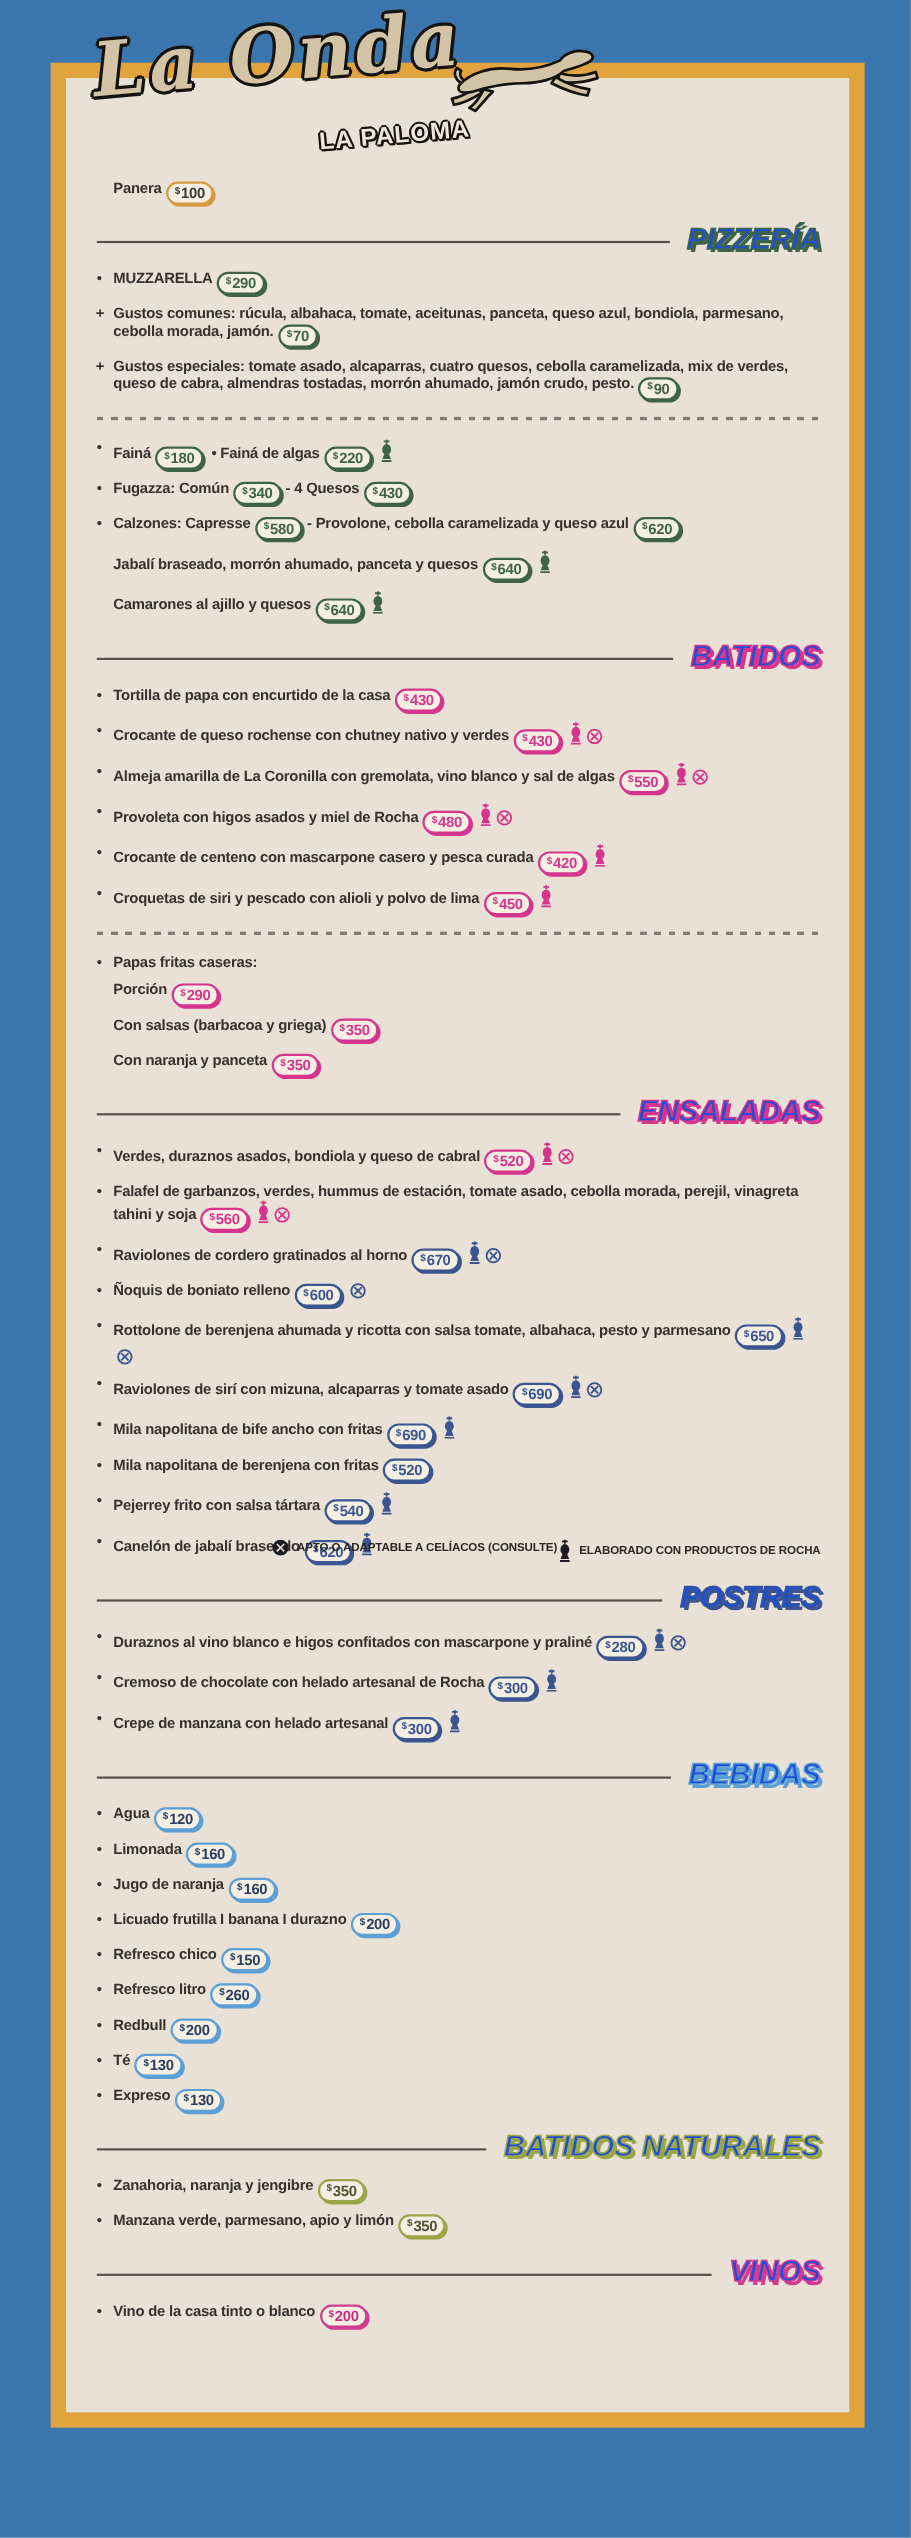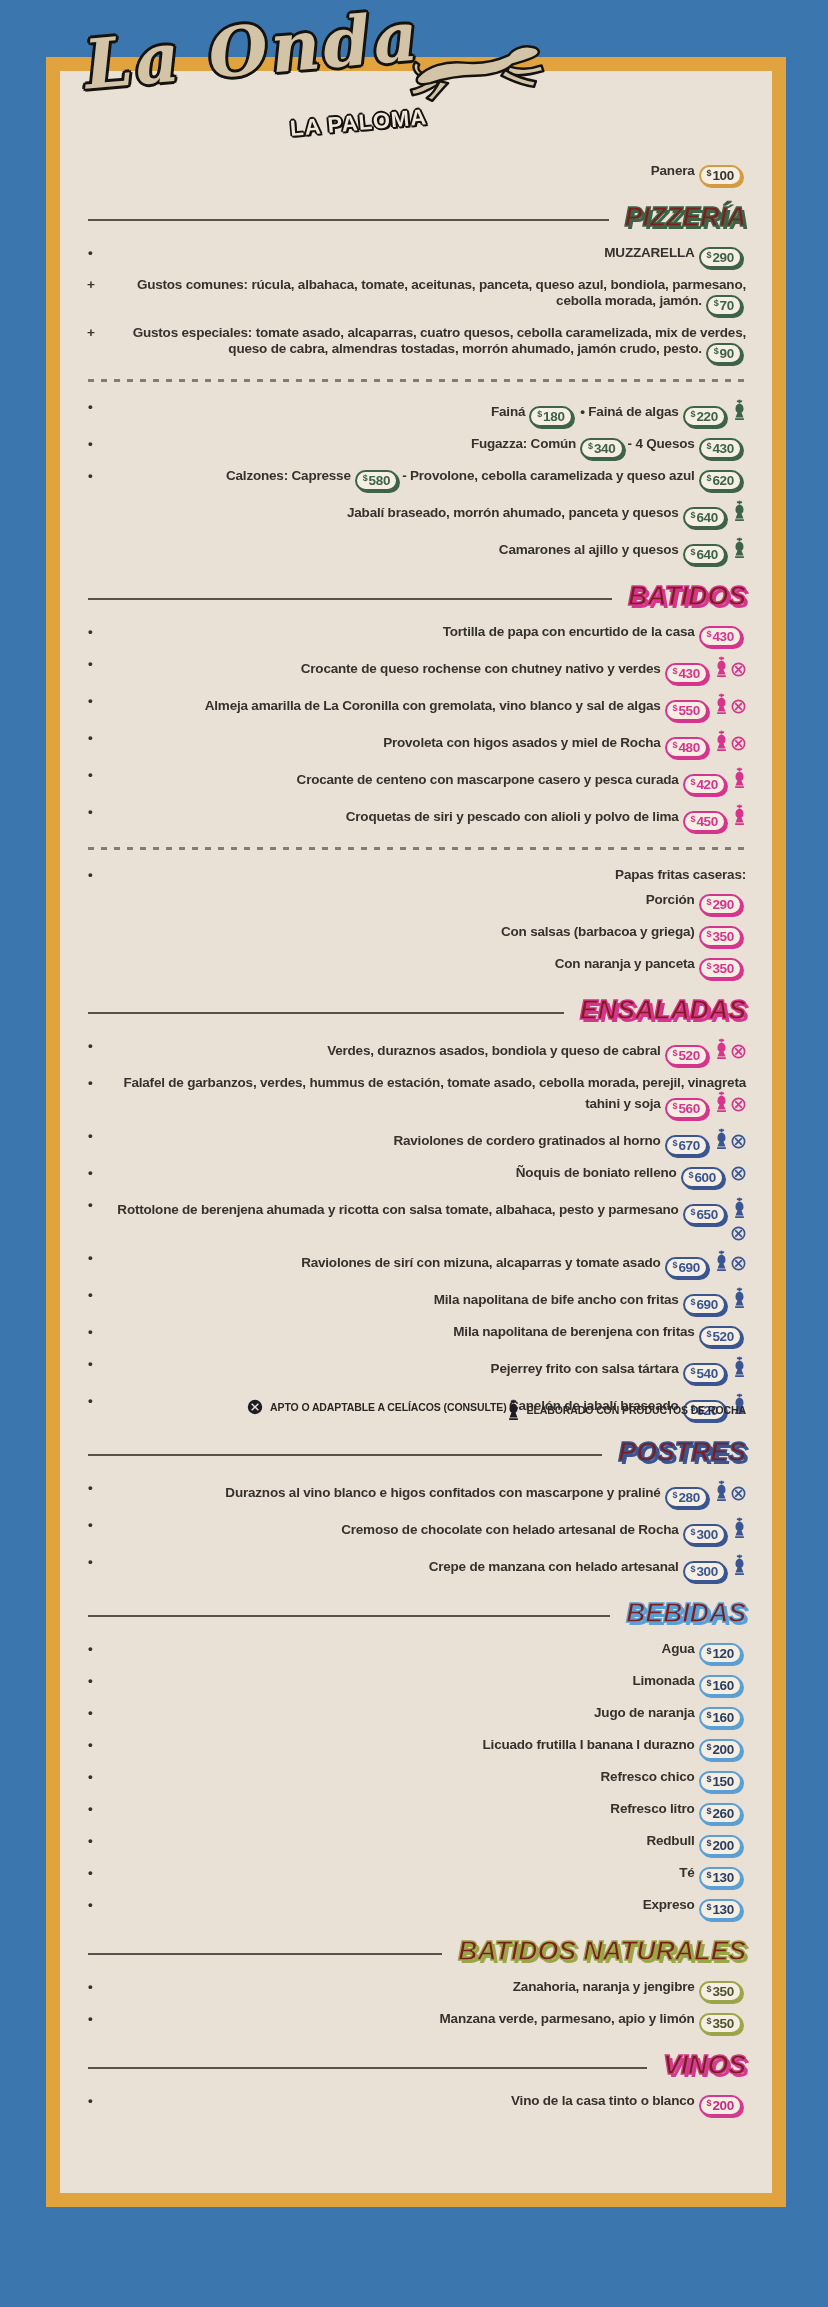--- a/index.html
+++ b/index.html
@@ -23,26 +23,26 @@
   .logo-sub{position:absolute;left:206px;top:100px;font-size:22px;font-weight:bold;
        letter-spacing:1px;color:#efe7da;transform:rotate(-5deg);
        text-shadow:-2px 0 #15130f,2px 0 #15130f,0 -2px #15130f,0 2px #15130f,
                    -1px -1px #15130f,1px -1px #15130f,-1px 1px #15130f,2px 2px #15130f;}
 
   
   .sec{--c:#35322d;--pt:#35322d;}
   .sec-head{display:flex;align-items:center;gap:16px;margin:18px 0 14px;}
   .sec-line{flex:1;height:2px;background:#56524b;margin-top:4px;}
   .sec-title{font-size:27px;font-weight:bold;font-style:italic;line-height:1;
-       white-space:nowrap;color:#7f1d1d;margin:0;
+       white-space:nowrap;color:#1d4ed8;margin:0;
        -webkit-text-stroke:1.4px var(--c);
        text-shadow:3px 3px 0 var(--c);}
   .sec-body{position:relative;}
 
-  .item{position:relative;padding-left:15px;margin-bottom:9px;text-align:right;}
+  .item{position:relative;padding-left:15px;margin-bottom:9px;}
   .item.b-d::before{content:"•";position:absolute;left:0;top:0;}
   .item.b-p::before{content:"+";position:absolute;left:-1px;top:0;}
   .dash{height:3px;margin:15px 0 17px;
        background:repeating-linear-gradient(90deg,#827d74 0 6px,transparent 6px 13px);}
 
   .pill{display:inline-flex;align-items:center;border:2px solid var(--c);
        border-radius:11px;background:#f4eee3;padding:0 6px;height:17px;
        font-size:13.5px;color:var(--pt);box-shadow:2px 2px 0 var(--c);
        margin:0 4px;vertical-align:-3px;line-height:1;}
   .pill .cur{font-size:9px;margin-right:1px;transform:translateY(-2px);}

